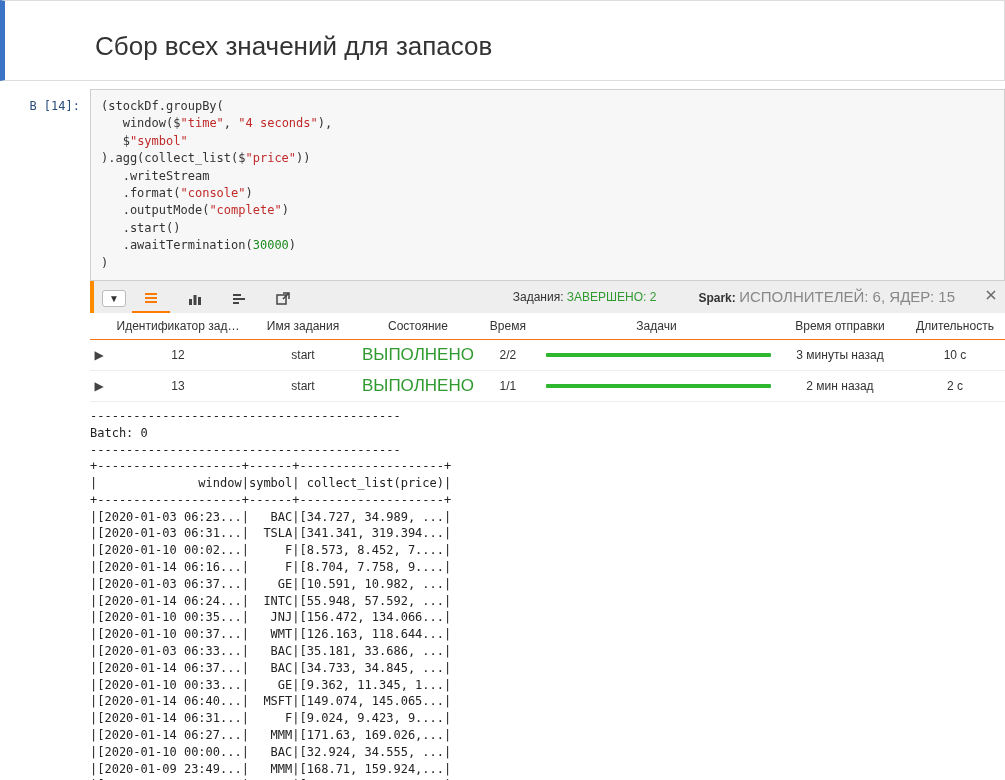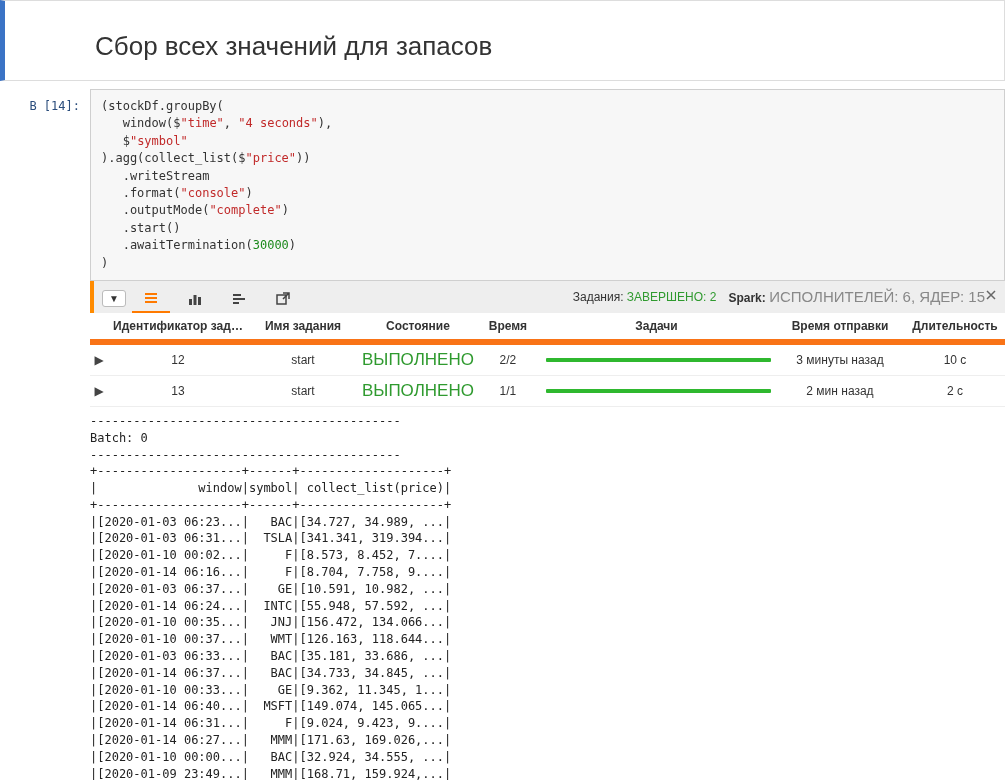--- a/index.html
+++ b/index.html
@@ -87,39 +87,39 @@
   }
   .jobs-bar .tab-icon.active {
     color: #ff7a00;
     border-bottom: 2px solid #ff7a00;
   }
   .jobs-bar .tab-icon svg { width: 16px; height: 16px; }
   .jobs-bar .right {
     margin-left: auto;
     display: flex;
     align-items: center;
-    gap: 0;
+    gap: 30px;
     font-size: 12px;
     padding-bottom: 4px;
   }
   .jobs-bar .right .lbl { color: #333; }
   .jobs-bar .right .grn { color: #2f9a2f; text-transform: uppercase; font-weight: 500;}
   .jobs-bar .right .sp  { color: #333; font-weight: 700; margin-left: 12px;}
   .jobs-bar .right .info{ color: #888; font-size: 15px;}
   .jobs-bar .close { cursor: pointer; color: #666; }
   table.jobs {
     width: 100%;
     border-collapse: collapse;
     font-size: 12px;
   }
   table.jobs th {
     text-align: center;
-    font-weight: 700;
+    font-weight: 400;
     padding: 6px 4px;
-    border-bottom: 6px solid #f97316;
+    border-bottom: 1px solid #f97316;
     color: #333;
     white-space: nowrap;
   }
   table.jobs td {
     padding: 5px 4px;
     border-bottom: 1px solid #eee;
     text-align: center;
     vertical-align: middle;
   }
   table.jobs td.expander { width: 18px; color: #444; cursor: pointer;}

